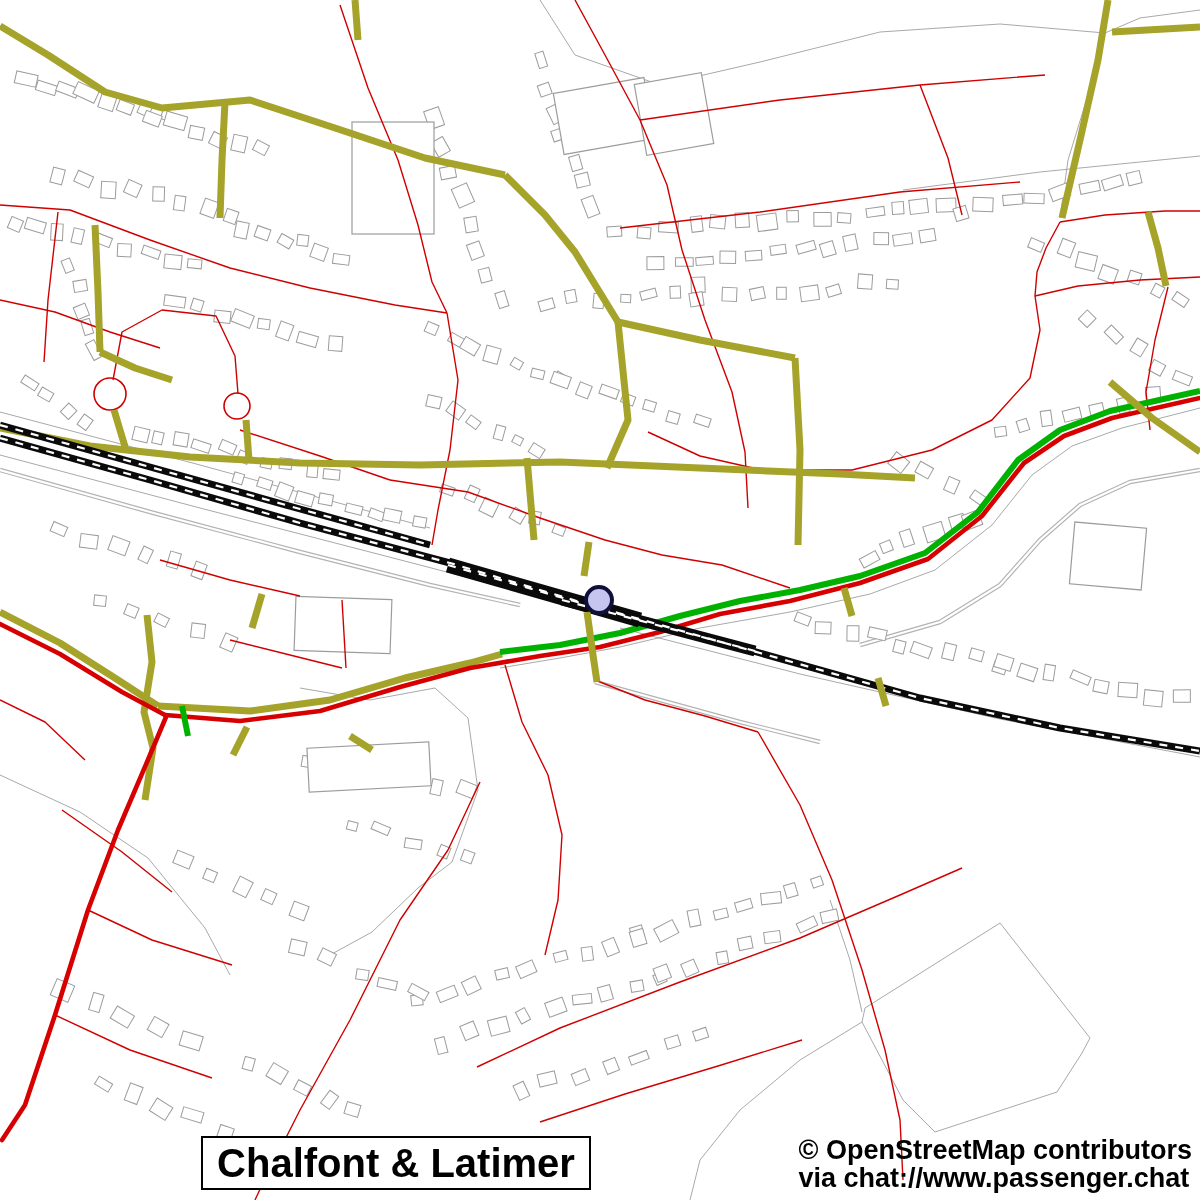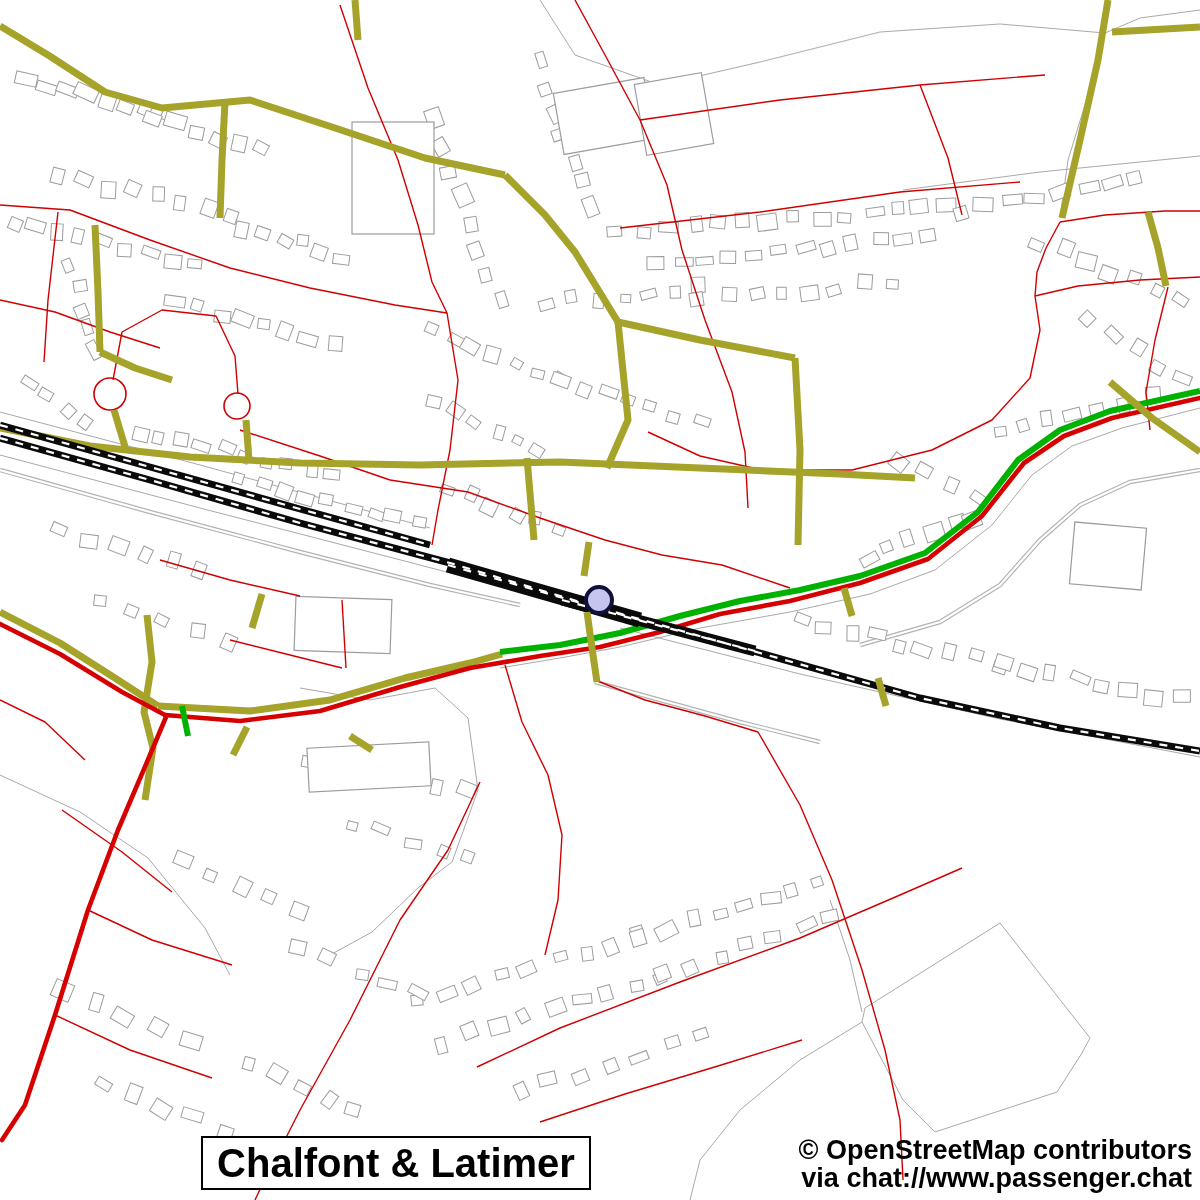--- a/index.html
+++ b/index.html
@@ -3,21 +3,21 @@
 <meta charset="utf-8">
 <style>
   html,body{margin:0;padding:0;background:#fff;}
   #stage{position:relative;width:1200px;height:1200px;overflow:hidden;background:#fff;
          font-family:"Liberation Sans",sans-serif;}
   #map-svg{position:absolute;left:0;top:0;}
   #title-box{position:absolute;left:201px;top:1136px;width:390px;height:54px;
              background:#fff;border:2px solid #000;display:flex;align-items:center;
              justify-content:center;box-sizing:border-box;}
   #title-box span{font-size:40px;font-weight:bold;color:#000;letter-spacing:0px;white-space:nowrap;}
-  #attribution{position:absolute;right:8px;top:1136px;text-align:right;color:#000;
+  #attribution{position:absolute;right:8px;top:1136px;text-align:left;color:#000;
                font-weight:bold;font-size:27px;line-height:28px;white-space:nowrap;}
 </style>
 </head>
 <body>
 
 <div id="stage">
   <svg id="map-svg" xmlns="http://www.w3.org/2000/svg" width="1200" height="1200" viewBox="0 0 1200 1200">
       <rect x="0" y="0" width="1200" height="1200" fill="#ffffff"></rect>
       <g>
         <polyline points="540 0 575 55 660 85 760 62 880 32 1000 24 1105 33" fill="none" stroke="#a9a9a9" stroke-width="1" stroke-linejoin="round" stroke-linecap="butt"></polyline>

